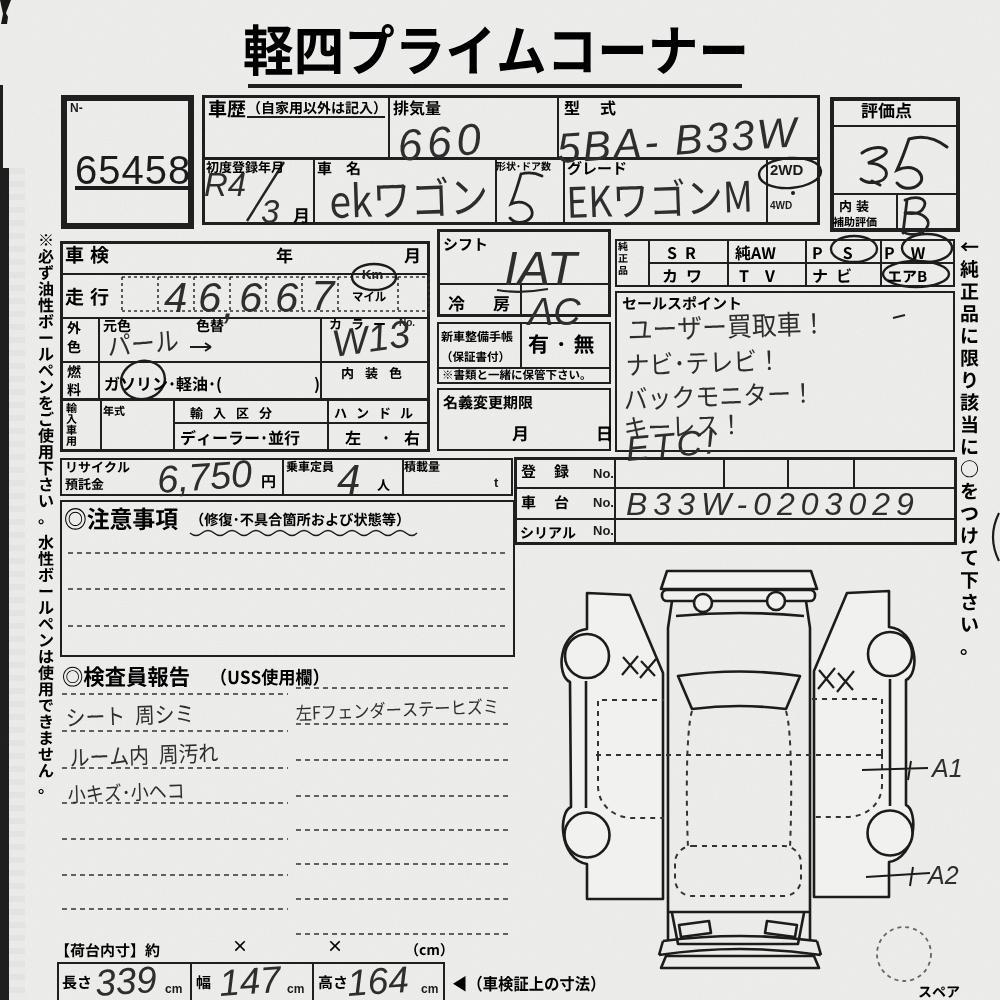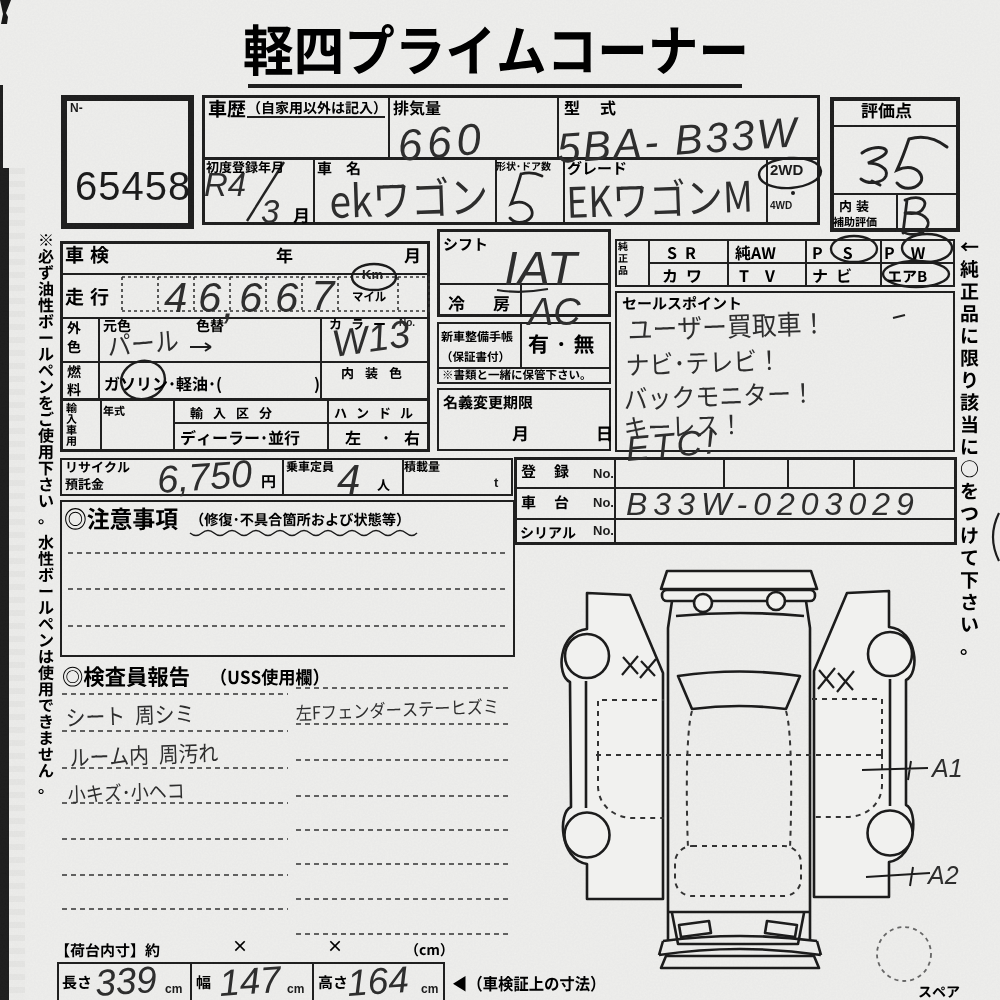--- a/index.html
+++ b/index.html
@@ -24,21 +24,21 @@
 <div class="ln" style="left:0;top:85px;width:3px;height:83px;"></div>
 
 <div style="position:absolute;left:9px;top:168px;width:16px;height:832px;background:repeating-linear-gradient(180deg,#d8d8d6 0 6px,#ececea 6px 13px);opacity:.35"></div>
 
 <div class="ln" style="left:248px;top:84px;width:494px;height:4px;"></div>
 
 <div class="ln" style="left:247px;top:116px;width:138px;height:2px;"></div>
 
 <div class="bx" style="left:61px;top:95px;width:133px;height:134px;border-width:6px;">
   <div class="tx b" style="left:3px;top:0px;font-size:12px;">N-</div>
-  <div class="tx" style="left:8px;top:63px;font-size:40px;letter-spacing:1px;">65458</div>
+  <div class="tx" style="left:8px;top:47px;font-size:40px;letter-spacing:1px;text-decoration:underline;">65458</div>
 </div>
 
 <div class="bx" style="left:202px;top:95px;width:618px;height:130px;border-width:3px;">
 
   <div class="ln" style="left:0;top:59px;width:612px;height:3px;"></div>
 
   <div class="ln" style="left:183px;top:0;width:2px;height:59px;"></div>
 
   <div class="ln" style="left:352px;top:0;width:2px;height:59px;"></div>
 

